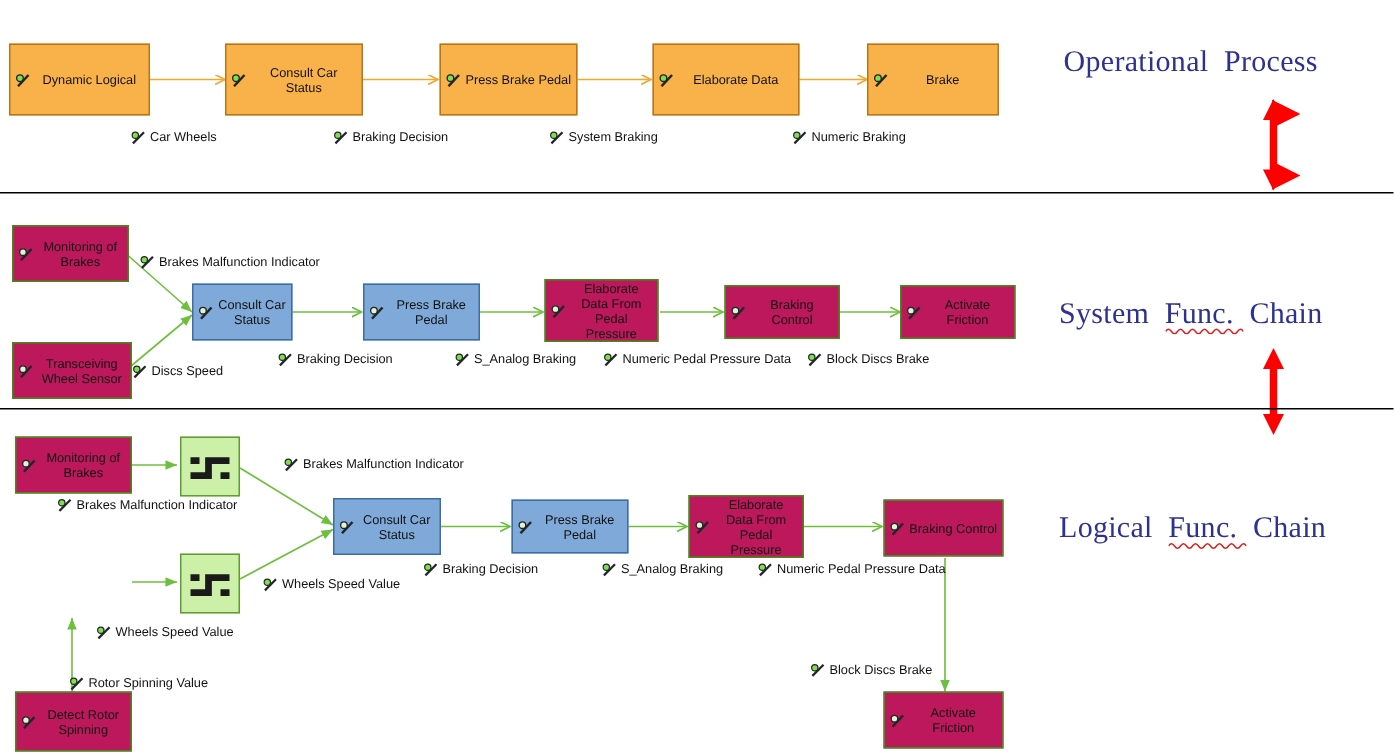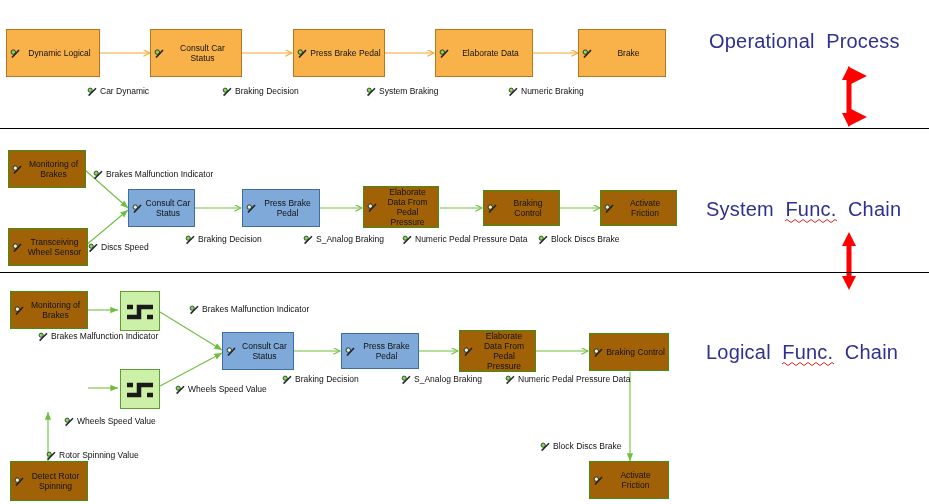--- a/index.html
+++ b/index.html
@@ -19,21 +19,21 @@
     position:absolute;box-sizing:border-box;
     display:flex;align-items:center;justify-content:flex-start;
     border:1px solid #7a7a2e;
     font-size:8.5px;line-height:10px;color:#111;
     padding-left:16px;padding-right:3px;
     text-align:center;
   }
   .fbox .lbl{width:100%;display:block;text-align:center;}
   .orange{background:#f9b24a;border-color:#b3761c;}
   .blue{background:#7fa9d8;border-color:#3c6ea5;}
-  .green{background:#a16207;border-color:#3f8f16;}
+  .green{background:#be185d;border-color:#3f8f16;}
 
   
   .fn-ico{
     position:absolute;left:3px;top:50%;margin-top:-5px;
     width:12px;height:11px;
   }
 
   
   .stepbox{
     position:absolute;box-sizing:border-box;
@@ -46,21 +46,21 @@
     font-size:8.5px;line-height:10px;color:#111;
     padding-left:13px;
   }
   .exlabel .ex-ico{
     position:absolute;left:0;top:50%;margin-top:-5px;width:12px;height:11px;
   }
 
   
   .stitle{
     position:absolute;white-space:nowrap;
-    font-family:Liberation Sans, sans-serif;
+    font-family:Liberation Serif, serif;
     font-size:20px;color:#2e3191;letter-spacing:.2px;
   }
   .squiggle{position:relative;display:inline-block;}
 
   
   .divider{position:absolute;left:0;width:929px;height:0;border-top:1px solid #000;}
 </style>
 </head>
 <body>
 
@@ -193,37 +193,37 @@
       <circle cx="3.3" cy="4.1" r="2.2" fill="#7ee04a" stroke="#22252b" stroke-width="0.9"></circle>
     </svg>
     <span class="lbl">Brake</span>
   </div>
 
   <div class="exlabel" style="left:87px;top:86px">
     <svg class="ex-ico" viewBox="0 0 12 11">
       <line x1="1.6" y1="9.6" x2="9" y2="2.2" stroke="#22252b" stroke-width="1.5"></line>
       <circle cx="3.2" cy="4.2" r="2.1" fill="#7ee04a" stroke="#22252b" stroke-width="0.8"></circle>
     </svg>
-    <span>Car Dynamic</span>
+    <span>Car Wheels</span>
   </div>
   <div class="exlabel" style="left:222px;top:86px">
     <svg class="ex-ico" viewBox="0 0 12 11">
       <line x1="1.6" y1="9.6" x2="9" y2="2.2" stroke="#22252b" stroke-width="1.5"></line>
       <circle cx="3.2" cy="4.2" r="2.1" fill="#7ee04a" stroke="#22252b" stroke-width="0.8"></circle>
     </svg>
     <span>Braking Decision</span>
   </div>
   <div class="exlabel" style="left:366px;top:86px">
     <svg class="ex-ico" viewBox="0 0 12 11">
       <line x1="1.6" y1="9.6" x2="9" y2="2.2" stroke="#22252b" stroke-width="1.5"></line>
       <circle cx="3.2" cy="4.2" r="2.1" fill="#7ee04a" stroke="#22252b" stroke-width="0.8"></circle>
     </svg>
     <span>System Braking</span>
   </div>
-  <div class="exlabel" style="left:508px;top:86px">
+  <div class="exlabel" style="left:528px;top:86px">
     <svg class="ex-ico" viewBox="0 0 12 11">
       <line x1="1.6" y1="9.6" x2="9" y2="2.2" stroke="#22252b" stroke-width="1.5"></line>
       <circle cx="3.2" cy="4.2" r="2.1" fill="#7ee04a" stroke="#22252b" stroke-width="0.8"></circle>
     </svg>
     <span>Numeric Braking</span>
   </div>
 
   <div class="fbox green" style="left:8px;top:150px;width:78px;height:38px">
     <svg class="fn-ico" viewBox="0 0 12 11">
       <line x1="2" y1="9.5" x2="9" y2="2" stroke="#22252b" stroke-width="1.7"></line>

